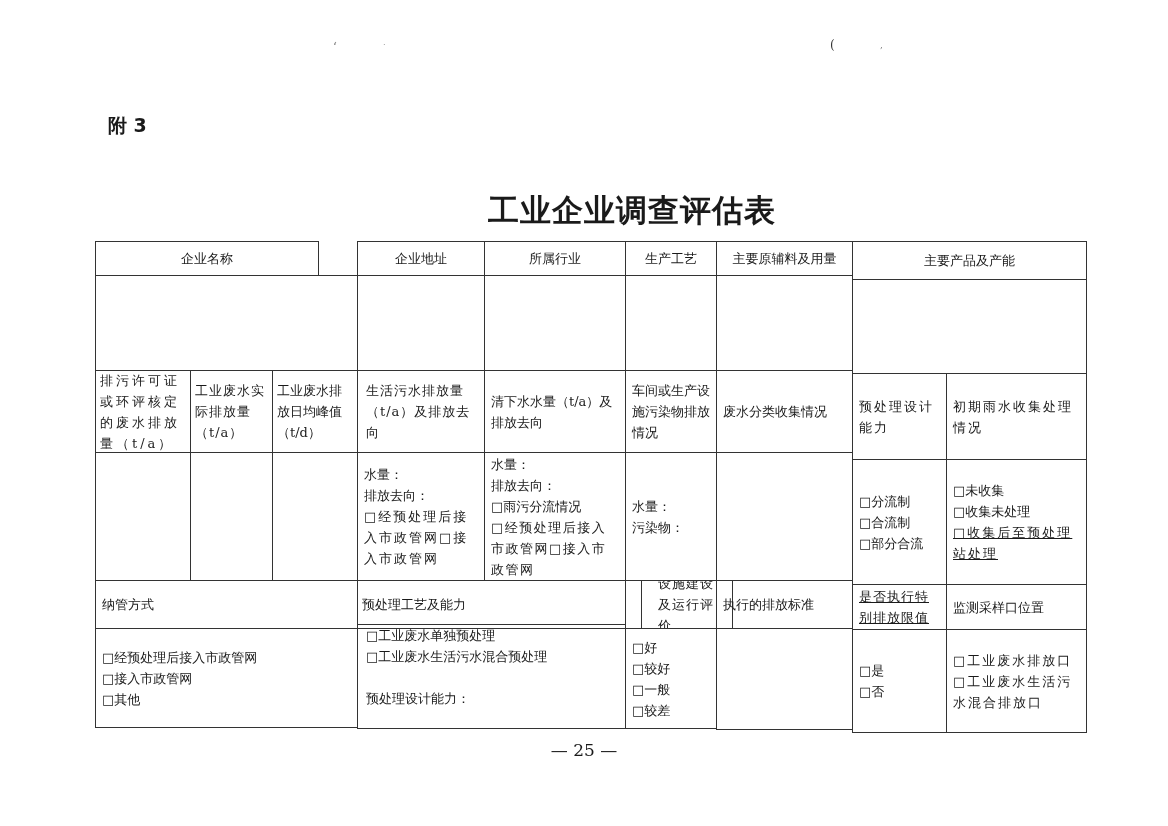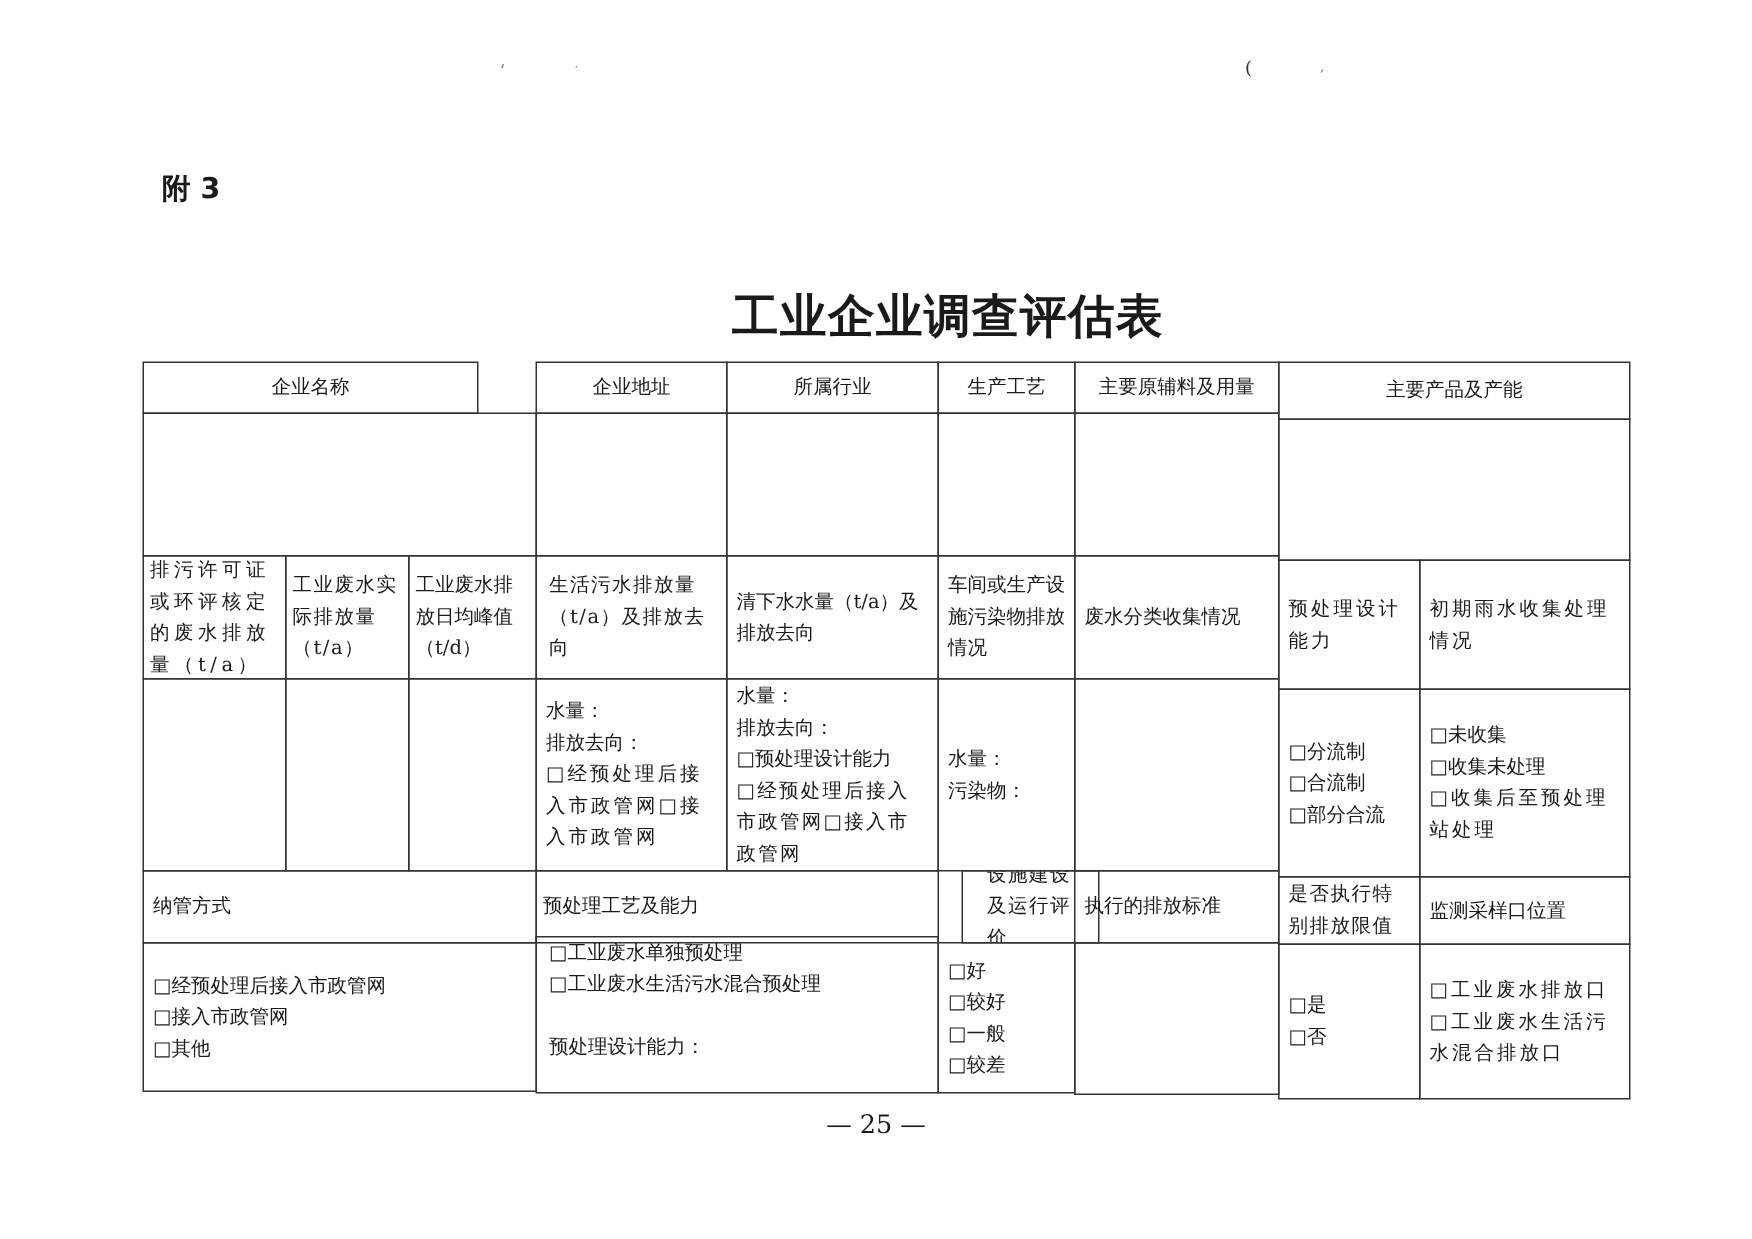--- a/index.html
+++ b/index.html
@@ -79,47 +79,47 @@
   <div class="cell" style="left:190px;top:452px;width:83px;height:129px;"></div>
   <div class="cell" style="left:272px;top:452px;width:86px;height:129px;"></div>
   <div class="cell" style="left:357px;top:452px;width:128px;height:129px;padding:2px 6px;">
     <span class="line">水量：</span>
     <span class="line">排放去向：</span>
     <span class="wrap" style="letter-spacing:2px;">□经预处理后接入市政管网□接入市政管网</span>
   </div>
   <div class="cell" style="left:484px;top:452px;width:142px;height:129px;padding:2px 6px;">
     <span class="line">水量：</span>
     <span class="line">排放去向：</span>
-    <span class="line">□预处理设计能力</span>
+    <span class="line">□雨污分流情况</span>
     <span class="wrap" style="letter-spacing:1.5px;">□经预处理后接入市政管网□接入市政管网</span>
   </div>
   <div class="cell" style="left:625px;top:452px;width:92px;height:129px;padding:2px 6px;">
     <span class="line">水量：</span>
     <span class="line">污染物：</span>
   </div>
   <div class="cell" style="left:716px;top:452px;width:137px;height:129px;"></div>
   <div class="cell" style="left:852px;top:459px;width:95px;height:126px;padding:2px 6px;">
     <span class="line">□分流制</span>
     <span class="line">□合流制</span>
     <span class="line">□部分合流</span>
   </div>
   <div class="cell" style="left:946px;top:459px;width:141px;height:126px;padding:2px 6px;">
     <span class="line">□未收集</span>
     <span class="line">□收集未处理</span>
-    <span class="wrap" style="letter-spacing:2px;">□收集后至预处理站处理</span>
+    <span class="wrap" style="letter-spacing:2px;text-decoration:underline;">□收集后至预处理站处理</span>
   </div>
 
   <div class="cell" style="left:95px;top:580px;width:263px;height:49px;padding:2px 6px;">纳管方式</div>
   <div class="cell" style="left:357px;top:580px;width:269px;height:49px;padding:2px 4px;">预处理工艺及能力</div>
   <div class="cell" style="left:641px;top:580px;width:92px;height:49px;padding:2px 16px;">
     <span class="wrap" style="letter-spacing:1px;">设施建设及运行评价</span>
   </div>
   <div class="cell" style="left:716px;top:580px;width:137px;height:49px;padding:2px 6px;">执行的排放标准</div>
   <div class="cell" style="left:852px;top:584px;width:95px;height:46px;padding:2px 6px;">
-    <span class="wrap" style="letter-spacing:1px;">是否执行特别排放限值</span>
+    <span class="wrap" style="letter-spacing:1px;text-decoration:underline;">是否执行特别排放限值</span>
   </div>
   <div class="cell" style="left:946px;top:584px;width:141px;height:46px;padding:2px 6px;">监测采样口位置</div>
 
   <div class="cell" style="left:95px;top:628px;width:263px;height:100px;padding:2px 6px;">
     <span class="line">□经预处理后接入市政管网</span>
     <span class="line">□接入市政管网</span>
     <span class="line">□其他</span>
   </div>
   <div class="cell" style="left:357px;top:624px;width:269px;height:105px;padding:0 8px;justify-content:flex-start;">
     <span class="line">□工业废水单独预处理</span>

